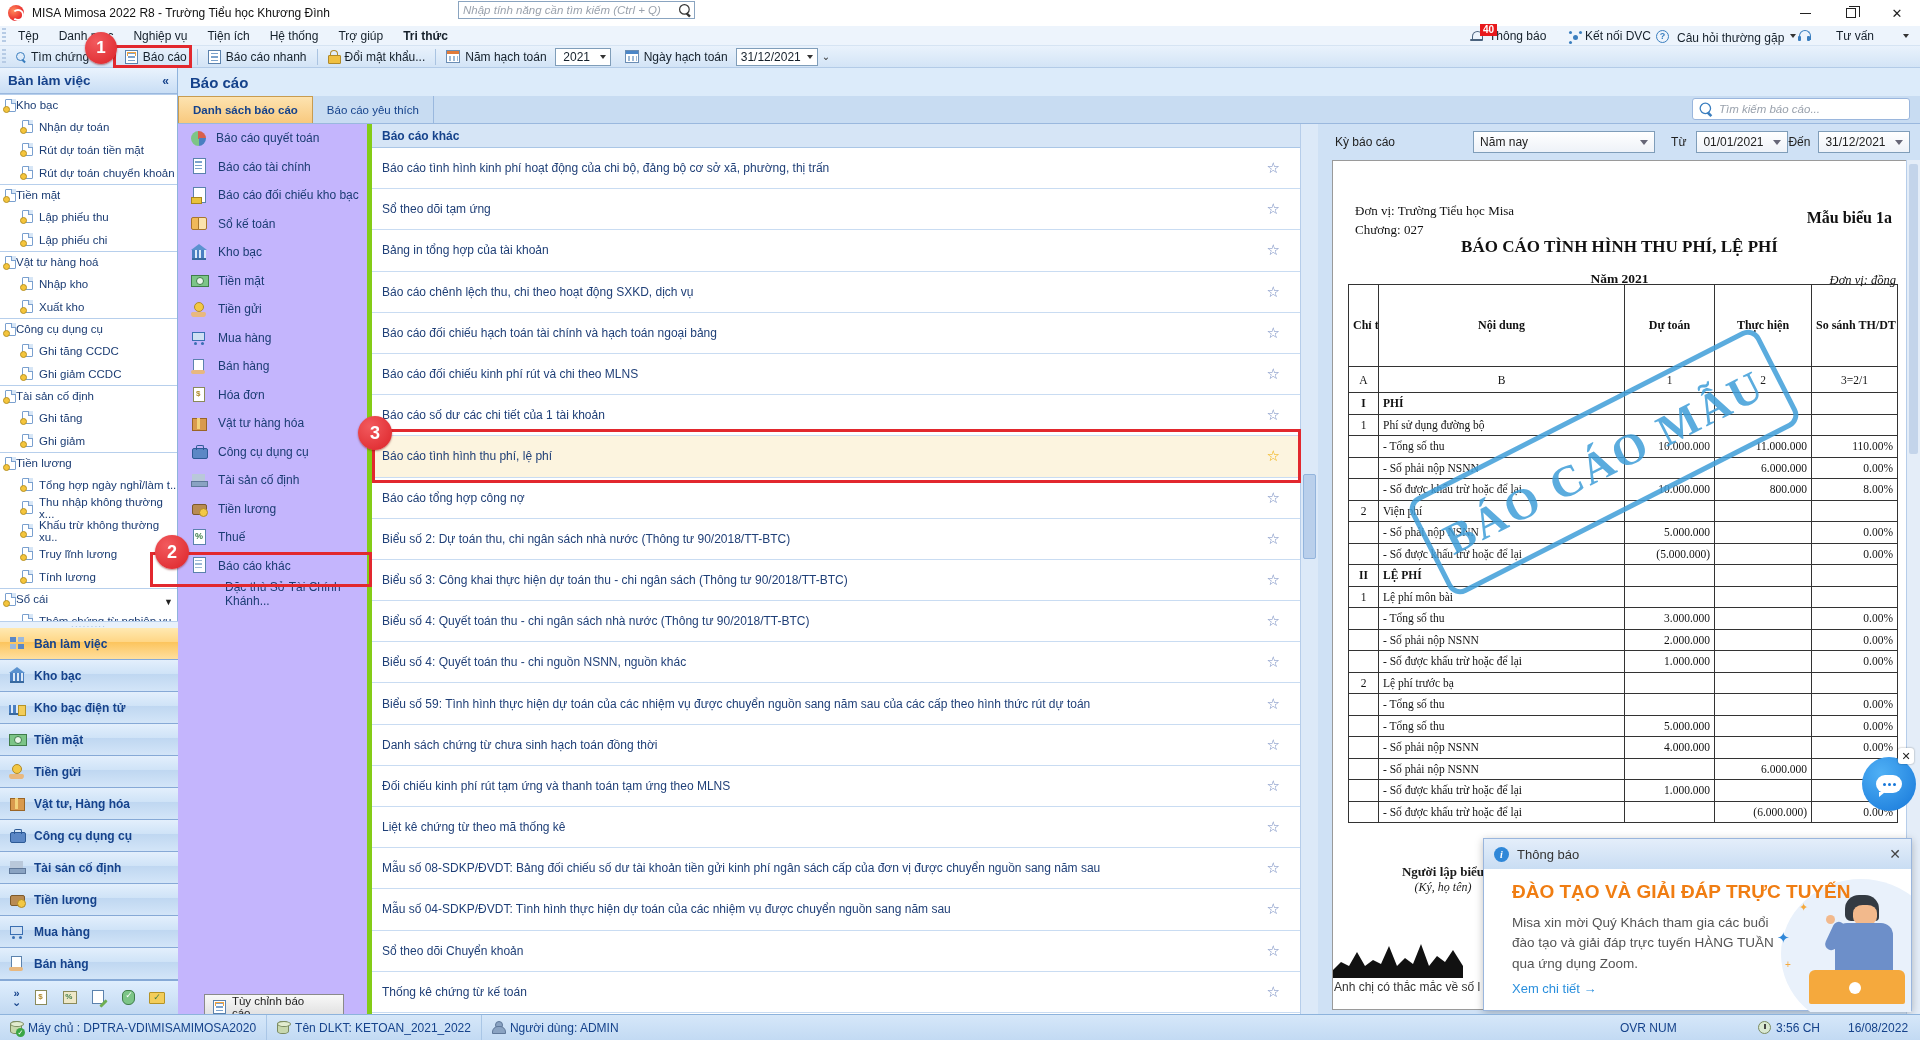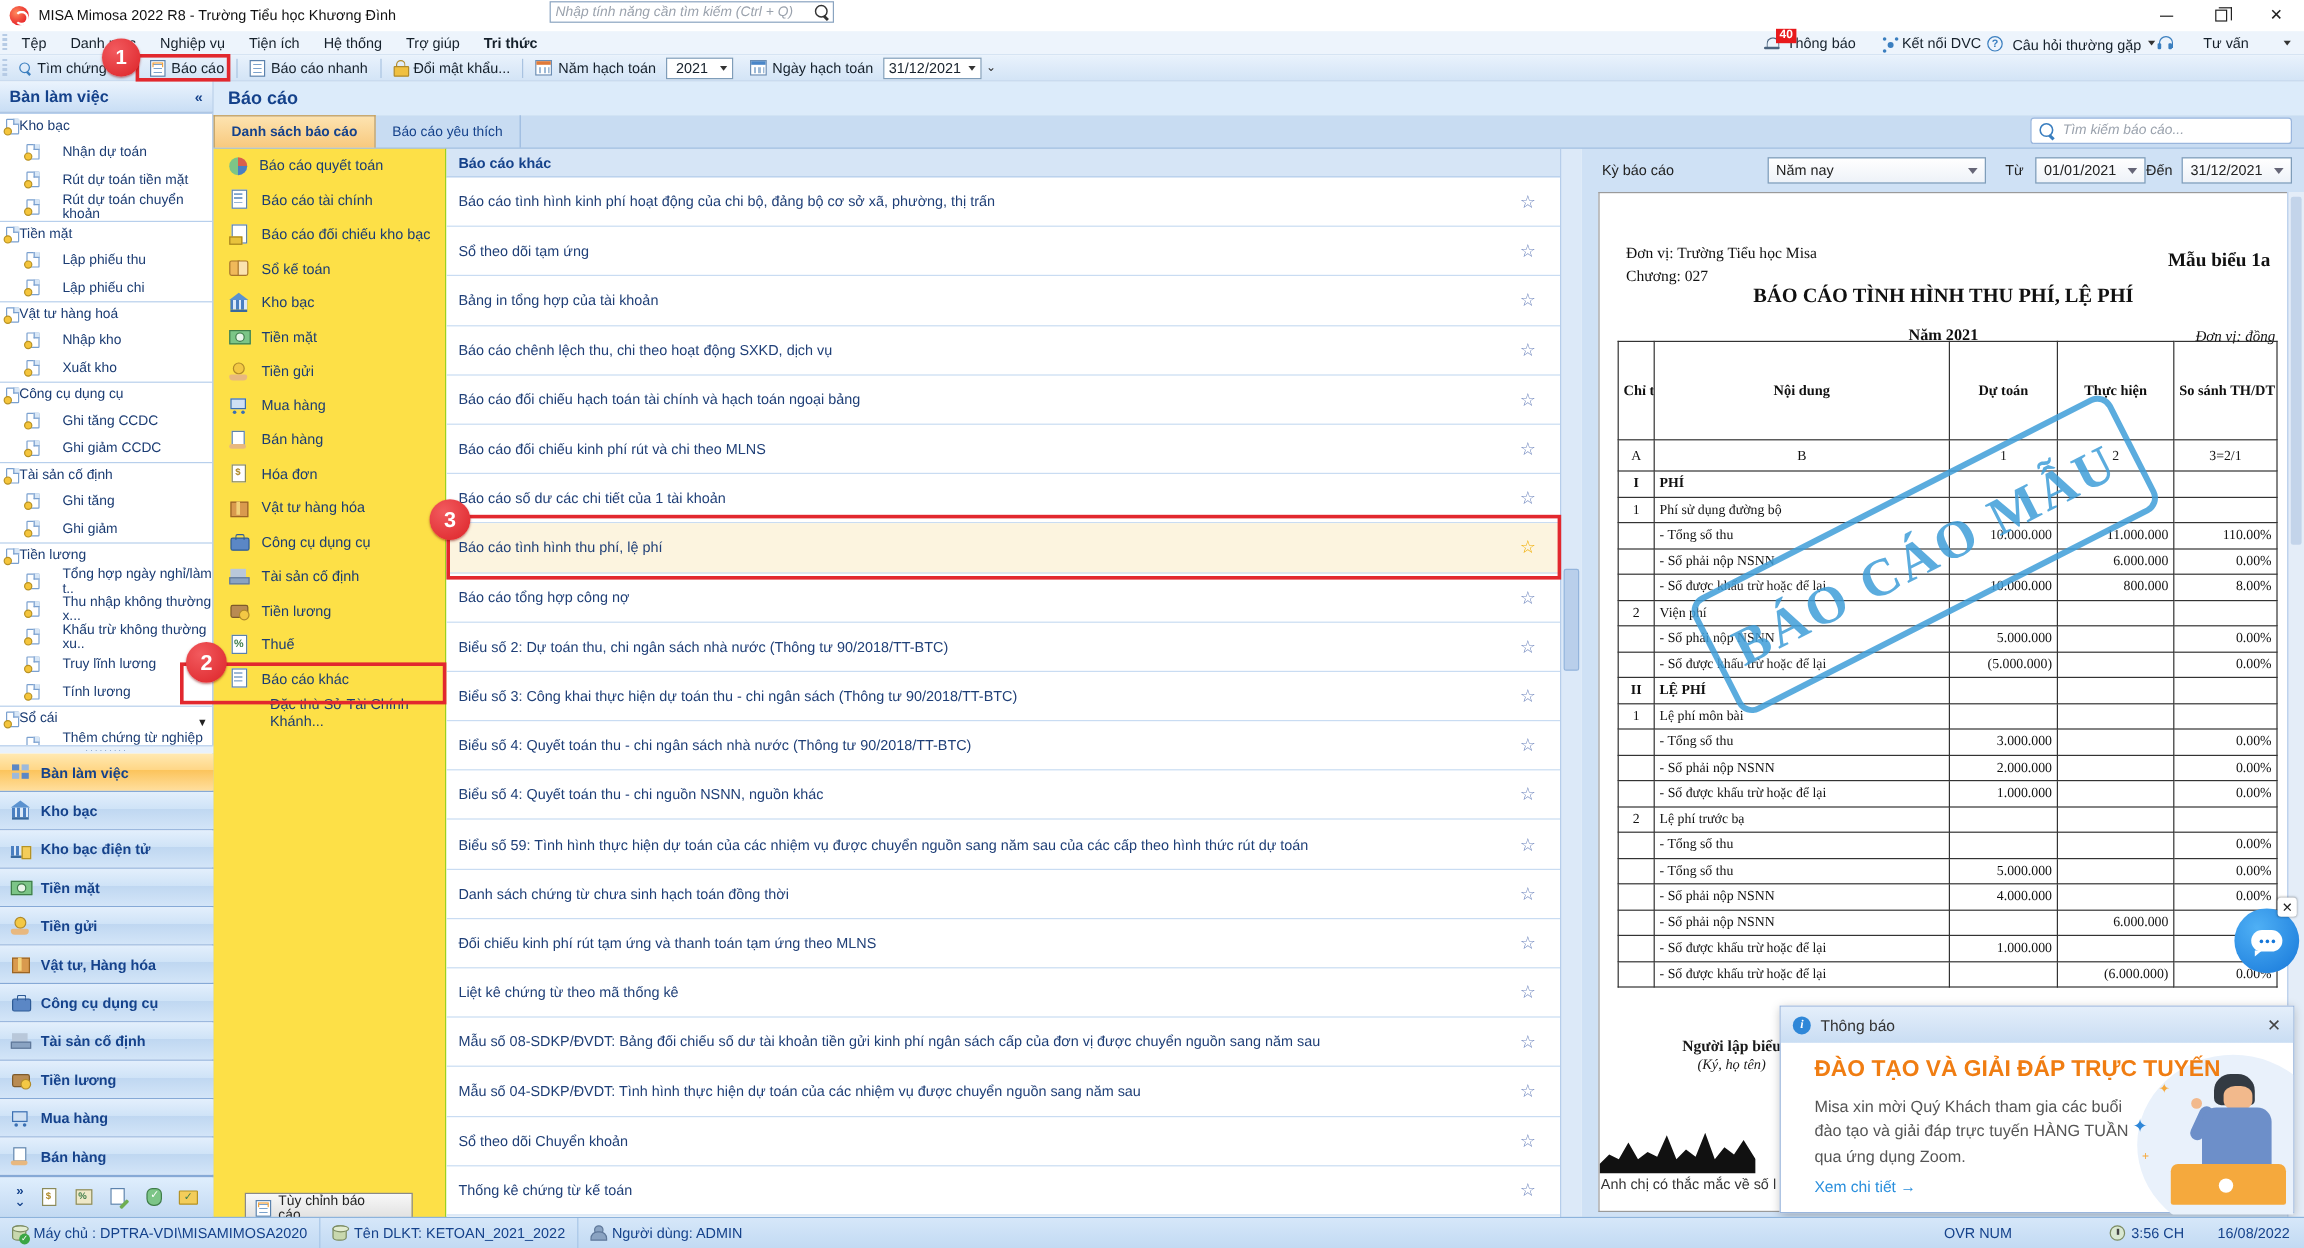--- a/index.html
+++ b/index.html
@@ -57,21 +57,21 @@
 .lock::after{content:'';position:absolute;left:0;top:5px;width:11px;height:7px;background:#f0c040;border:1px solid #b08a2a;border-radius:1px}
 .ovflw{font-size:10px;color:#333;margin-left:4px}
 
 #sidebar{left:0;top:68px;width:178px;height:946px;background:#fff;border-right:1px solid #8fb3dc}
 .s-header{height:26px;background:linear-gradient(#eaf3fd,#c9def5);border-bottom:1px solid #9ab8de;display:flex;align-items:center;padding:0 8px;color:#15428b;font-weight:bold;font-size:13.5px}
 .s-header .chev{margin-left:auto;font-weight:bold;color:#15428b;font-size:12px}
 .s-body{height:527px;overflow:hidden;position:relative}
 .s-entry{display:flex;align-items:center;font-size:11.5px;color:#1b3c73}
 .s-entry[data-t="h"]{height:21px;border-top:1px solid #b7cfec;padding-left:5px}
 .s-entry[data-t="h"]:first-child{border-top:none}
-.s-entry[data-t="i"]{height:23px;padding-left:22px;gap:19px}
+.s-entry[data-t="i"]{height:23px;padding-left:22px;gap:6px}
 .doc{width:11px;height:13px;border:1px solid #7aa0cf;background:#fff;border-radius:1px;position:relative;flex:none}
 .doc::before{content:'';position:absolute;right:-1px;top:-1px;width:4px;height:4px;background:#d7e6f6;border-left:1px solid #7aa0cf;border-bottom:1px solid #7aa0cf}
 .doc::after{content:'';position:absolute;left:-3px;bottom:-2px;width:5px;height:5px;background:#f5c53c;border:1px solid #b89224;border-radius:50%}
 .panescroll{position:absolute;right:4px;bottom:14px;font-size:9px;color:#222}
 .grip{position:absolute;left:0;top:553px;width:178px;height:7px;background:#e8f1fb;border-top:1px solid #b7cfec;text-align:center;font-size:7px;letter-spacing:2px;color:#7d9cc4;line-height:5px}
 #navstack{position:absolute;left:0;top:560px;width:178px}
 .navbtn{height:32px;border-bottom:1px solid #86a9d6;background:linear-gradient(#e3effc,#cfe3f7 45%,#bfd7f1 45%,#d3e5f8);display:flex;align-items:center;gap:8px;padding:0 9px;font-weight:bold;color:#15428b;font-size:12px}
 .navbtn[data-active="true"]{background:linear-gradient(#ffe9b2,#ffd685 45%,#fcc45c 45%,#ffdf9e)}
 #navicons{position:absolute;left:0;bottom:0;width:178px;height:34px;background:linear-gradient(#dfeefd,#c2d9f2);border-top:1px solid #86a9d6;display:flex;align-items:center;gap:12px;padding:0 12px}
 #navicons .more{margin-left:auto;color:#15428b;font-weight:bold;font-size:11px;line-height:9px;text-align:center}
@@ -115,21 +115,21 @@
 .mi[data-icon="shield"]::before{content:'';position:absolute;left:2px;top:1px;width:11px;height:13px;background:#7cc587;border:1px solid #3f7d4a;border-radius:5px 5px 6px 6px}
 .mi[data-icon="shield"]::after{content:'✓';position:absolute;left:5px;top:1px;color:#fff;font-size:9px}
 .mi[data-icon="folder"]::before{content:'';position:absolute;left:0;top:3px;width:14px;height:10px;background:#f3cd5a;border:1px solid #b59325;border-radius:1px}
 .mi[data-icon="folder"]::after{content:'✓';position:absolute;left:4px;top:3px;color:#3f7d4a;font-size:9px;font-weight:bold}
 
 #band{left:178px;top:68px;width:1742px;height:28px;background:#dcebfa;display:flex;align-items:center;padding-left:12px;color:#15428b;font-weight:bold;font-size:15px}
 #tabstrip{left:178px;top:96px;width:1742px;height:28px;background:#c8dcf2;border-bottom:1px solid #9ab8de;display:flex;align-items:flex-end}
 .tab{height:27px;display:flex;align-items:center;padding:0 14px;font-size:11.5px;color:#15428b;border-right:1px solid #9ab8de}
 .tab[data-active="true"]{background:linear-gradient(#fde3b0,#f8c97e);font-weight:bold;border:1px solid #c89c50;border-bottom:none}
 
-#catpanel{left:178px;top:124px;width:194px;height:904px;background:#fde047;border-right:1px solid #84cc16;position:absolute}
+#catpanel{left:178px;top:124px;width:194px;height:904px;background:#c4b5fd;border-right:5px solid #84cc16;position:absolute}
 .catrow{height:28.5px;display:flex;align-items:center;gap:10px;padding-left:13px;font-size:12px;color:#1b3c73}
 .catrow[data-icon-none="true"]{padding-left:20px}
 #custom-btn{position:absolute;left:26px;bottom:8px;width:140px;height:26px;background:linear-gradient(#f8f8f8,#dcdcdc);border:1px solid #8a8a8a;display:flex;align-items:center;gap:6px;padding:0 8px;font-size:11.5px;color:#222}
 
 #listheader{left:372px;top:124px;width:928px;height:24px;background:#d6e5f6;border-bottom:1px solid #aac6e6;display:flex;align-items:center;padding-left:10px;font-weight:bold;color:#15428b;font-size:12px;position:absolute}
 #listrows{left:372px;top:148px;width:928px;height:866px;background:#fff;position:absolute;overflow:hidden}
 .rrow{height:41.19px;border-bottom:1px solid #c9dcf2;display:flex;align-items:center;padding:0 20px 0 10px;font-size:12px;color:#1f3f77}
 .rrow .star{margin-left:auto;color:#7188bf;font-size:15px}
 .rrow[data-active="true"]{background:#fcf4df}
 .rrow[data-active="true"] .star{color:#f0ad00}

